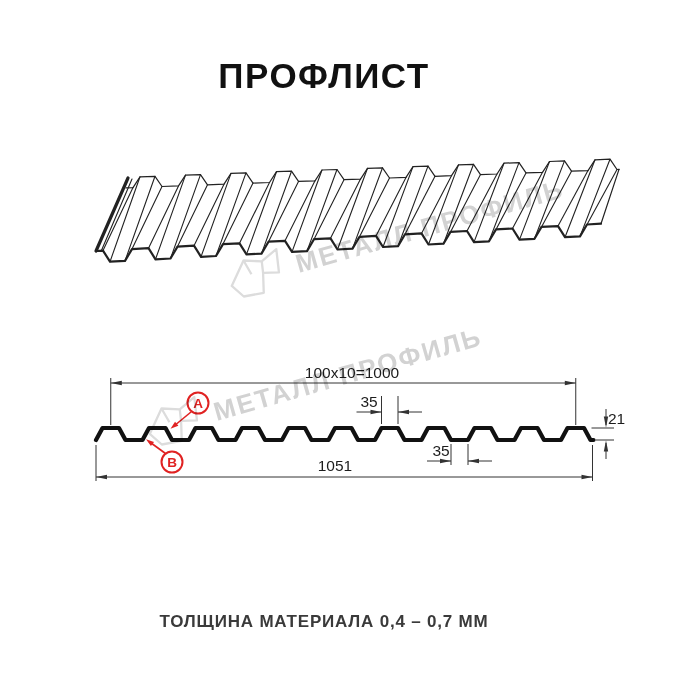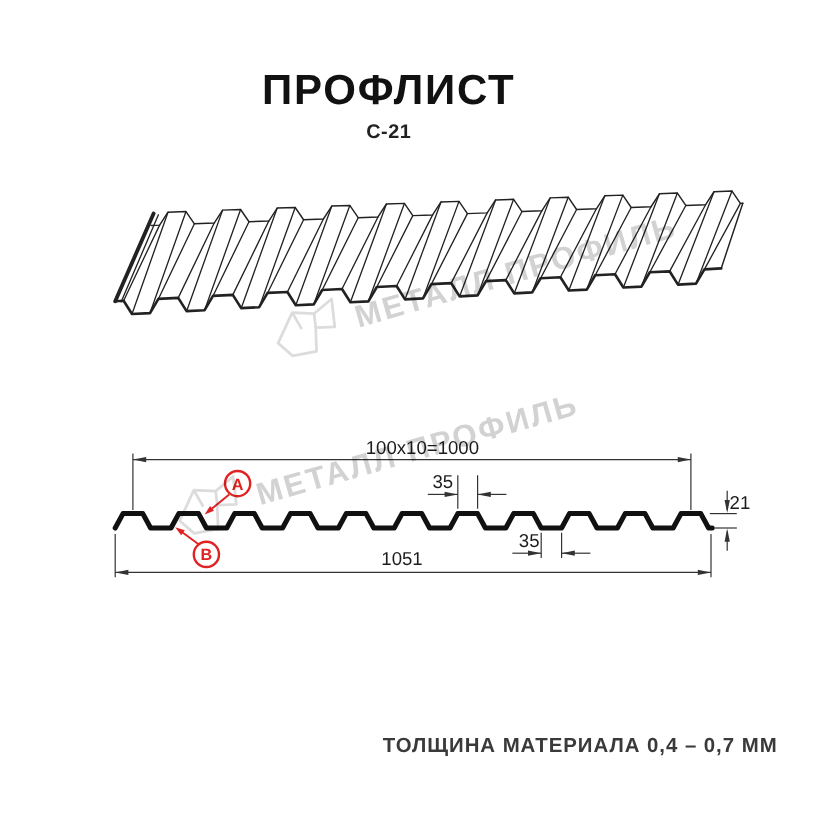--- a/index.html
+++ b/index.html
@@ -2,38 +2,37 @@
 <html><head>
 <meta charset="utf-8">
 <style>
   html,body{margin:0;padding:0;background:#fff;}
   .canvas{position:relative;width:648px;height:700px;background:#ffffff;overflow:hidden;
           font-family:"Liberation Sans",sans-serif;}
   .title{position:absolute;left:0;right:0;top:56px;text-align:center;
          font-size:35px;font-weight:800;letter-spacing:1.5px;color:#111;}
   .subtitle{position:absolute;left:0;right:0;top:101px;text-align:center;
             font-size:16.5px;font-weight:700;letter-spacing:.5px;color:#222;}
-  .footer{position:absolute;left:0;right:0;top:612px;text-align:right;
+  .footer{position:absolute;left:0;right:0;top:612px;text-align:center;
           font-size:17px;font-weight:600;letter-spacing:.8px;color:#3a3a3a;}
   .drawing-svg{position:absolute;left:0;top:0;}
   .wm{position:absolute;display:flex;align-items:center;gap:9px;
       mix-blend-mode:multiply;pointer-events:none;}
   .wm-text{font-size:26px;font-weight:700;letter-spacing:2px;color:#d2d2d2;white-space:nowrap;}
   .wm1{left:228px;top:258px;transform:rotate(-16deg);transform-origin:0 50%;}
   .wm2{left:146px;top:406px;transform:rotate(-16deg);transform-origin:0 50%;}
   .dim-text{font-family:"Liberation Sans",sans-serif;font-size:15.5px;fill:#1c1c1c;}
   .callout-letter{font-family:"Liberation Sans",sans-serif;font-size:13.5px;font-weight:700;}
 </style>
 </head>
 <body>
 
 <div class="canvas">
 
   <div class="title">ПРОФЛИСТ</div>
-  <div class="subtitle">С-21</div>
 
   <svg class="drawing-svg" width="700" height="700" viewBox="0 0 700 700">
 
     <g id="sheet3d" fill="none" stroke="#222" stroke-linejoin="round" stroke-linecap="round">
         <path d="M96,251.0 L103,250.6 L110,261.7 L125,260.9 L132,249.1 L148.5,248.2 L155.5,259.3 L170.5,258.5 L177.5,246.6 L194,245.7 L201,256.8 L216,256.0 L223,244.1 L239.5,243.3 L246.5,254.4 L261.5,253.6 L268.5,241.7 L285,240.8 L292,251.9 L307,251.1 L314,239.2 L330.5,238.3 L337.5,249.5 L352.5,248.6 L359.5,236.8 L376,235.9 L383,247.0 L398,246.2 L405,234.3 L421.5,233.4 L428.5,244.5 L443.5,243.7 L450.5,231.9 L467,231.0 L474,242.1 L489,241.3 L496,229.4 L512.5,228.5 L519.5,239.6 L534.5,238.8 L541.5,226.9 L558,226.1 L565,237.2 L580,236.4 L587,224.5 L601,223.7" stroke-width="2.2"></path>
         <path d="M126,187.9 L133,187.6 L140,176.8 L155,176.3 L162,186.5 L178.5,185.9 L185.5,175.1 L200.5,174.6 L207.5,184.8 L224,184.2 L231,173.4 L246,172.9 L253,183.1 L269.5,182.5 L276.5,171.7 L291.5,171.2 L298.5,181.4 L315,180.8 L322,170.0 L337,169.5 L344,179.7 L360.5,179.1 L367.5,168.3 L382.5,167.8 L389.5,178.0 L406,177.4 L413,166.6 L428,166.1 L435,176.3 L451.5,175.7 L458.5,164.9 L473.5,164.3 L480.5,174.6 L497,174.0 L504,163.2 L519,162.6 L526,172.9 L542.5,172.3 L549.5,161.5 L564.5,160.9 L571.5,171.2 L588,170.6 L595,159.8 L610,159.2 L617,169.5 L619,169.4" stroke-width="1.2"></path>
         <line x1="103" y1="250.6" x2="133" y2="187.6" stroke-width="1.1"></line>
         <line x1="110" y1="261.7" x2="140" y2="176.8" stroke-width="1.1"></line>
         <line x1="125" y1="260.9" x2="155" y2="176.3" stroke-width="1.1"></line>
         <line x1="132" y1="249.1" x2="162" y2="186.5" stroke-width="1.1"></line>

